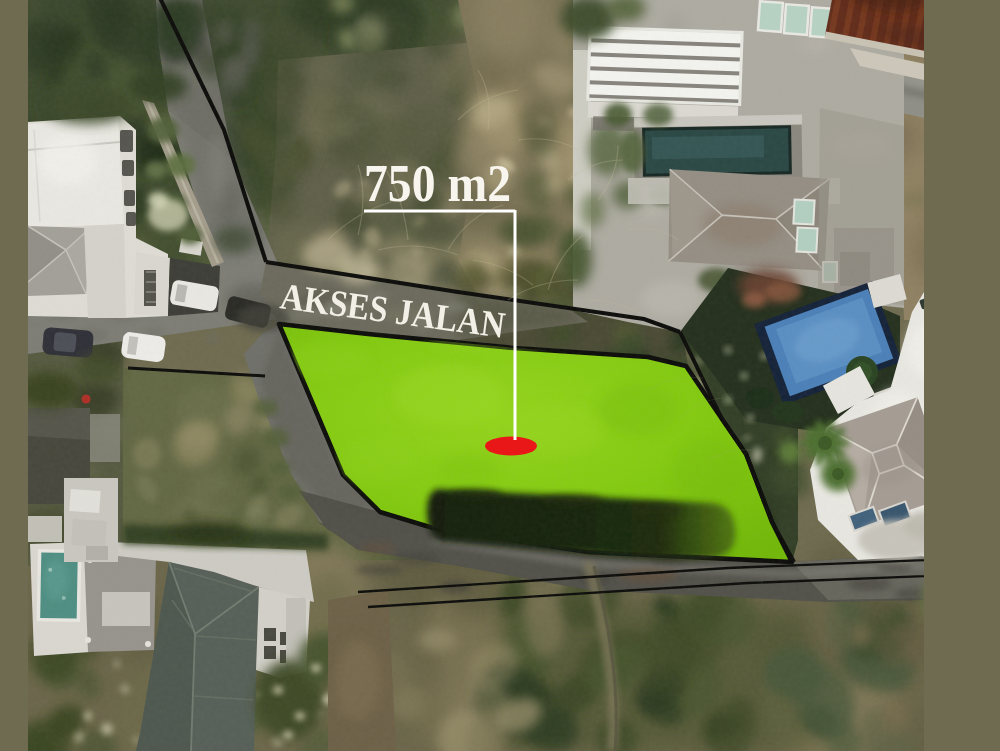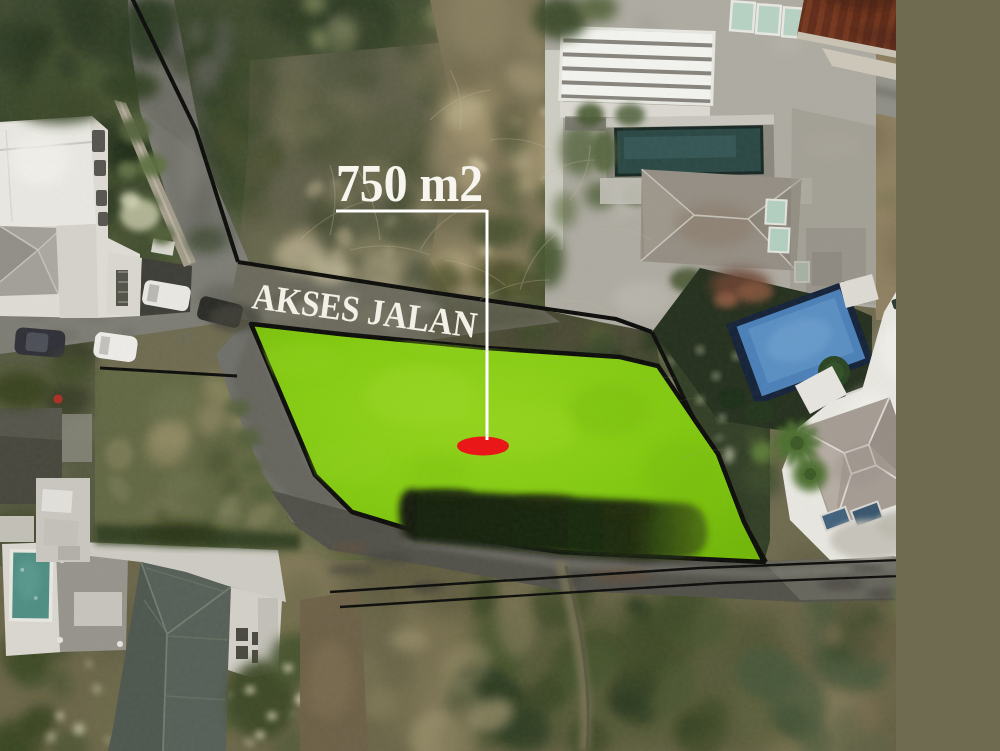--- a/index.html
+++ b/index.html
@@ -1,16 +1,16 @@
 <!DOCTYPE html>
 <html><head>
 <meta charset="utf-8">
 <style>
 html,body{margin:0;padding:0;background:#6f6b50;}
-#stage{position:relative;width:896px;height:751px;overflow:hidden;font-family:"Liberation Serif",serif;}
+#stage{position:relative;width:896px;height:751px;overflow:hidden;font-family:"Liberation Serif",serif;margin-left:28px;}
 </style>
 </head>
 <body>
 <div id="stage">
 <svg width="1000" height="751" viewBox="0 0 1000 751">
 <defs>
 <filter id="b3" x="-60%" y="-60%" width="220%" height="220%">
           <feGaussianBlur stdDeviation="3"></feGaussianBlur>
         </filter>
 <filter id="b6" x="-60%" y="-60%" width="220%" height="220%">

